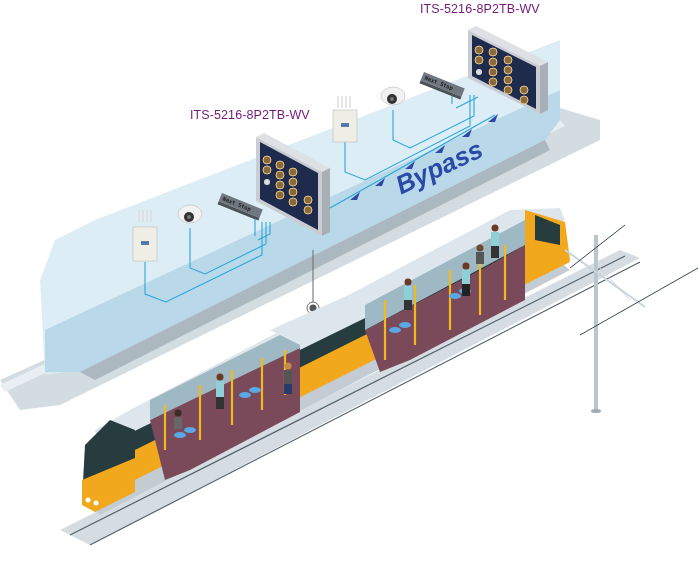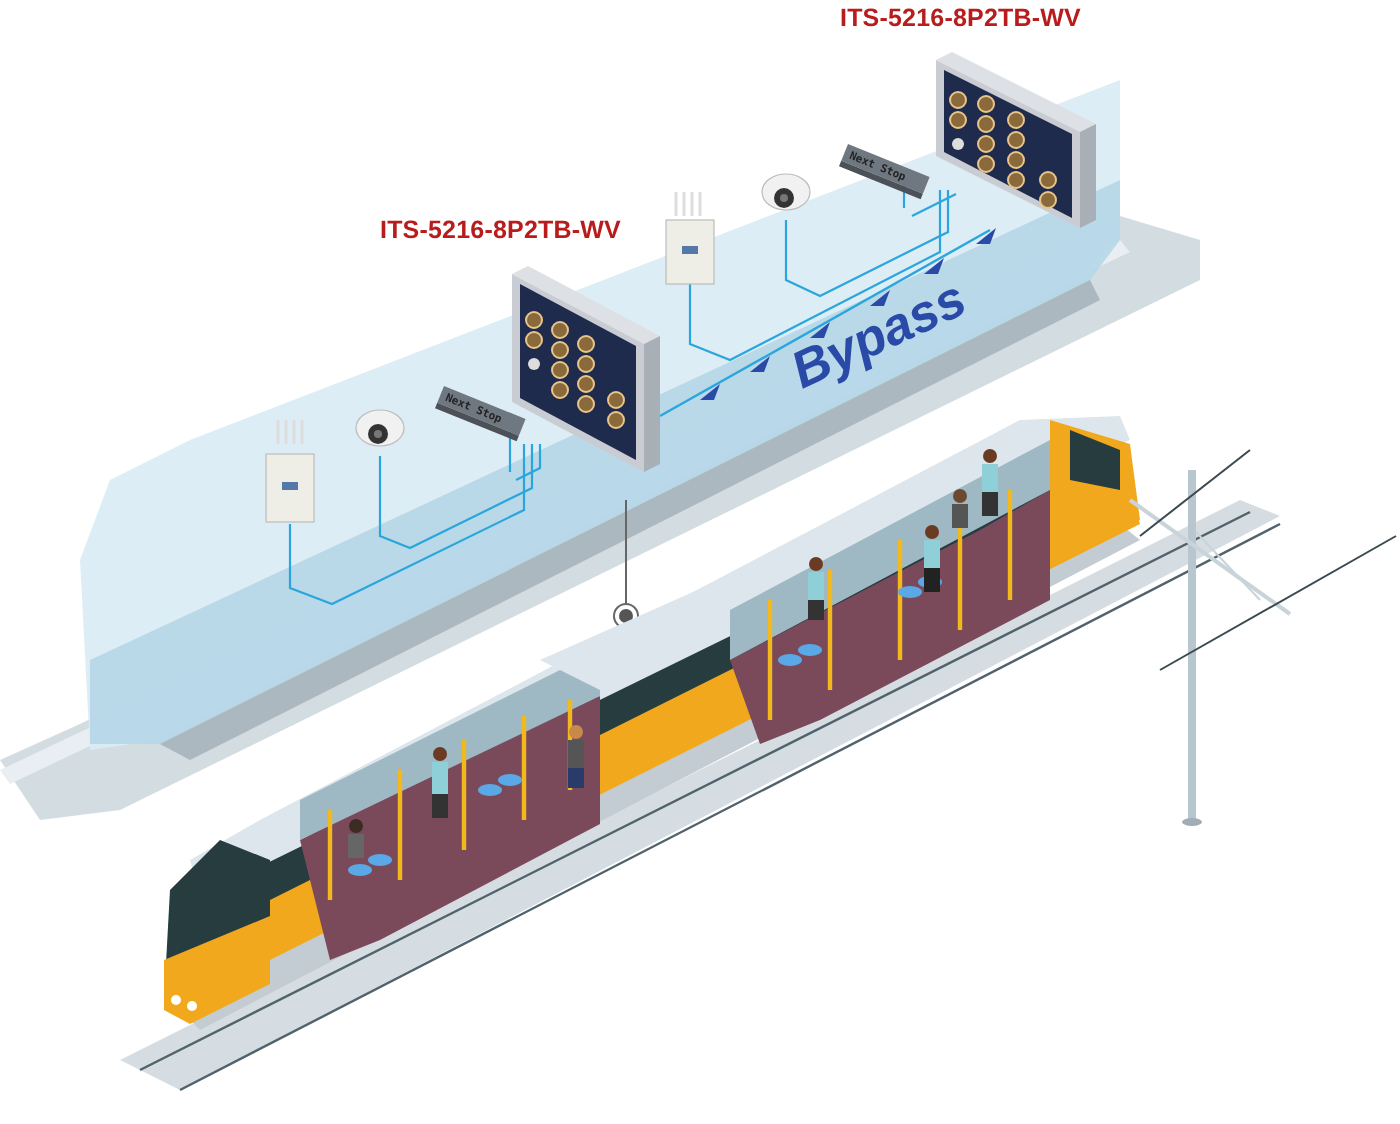--- a/index.html
+++ b/index.html
@@ -1,18 +1,18 @@
 <!DOCTYPE html>
 <html><head>
 <meta charset="utf-8">
 <style>
   html,body{margin:0;padding:0;background:#ffffff;}
   #stage{position:relative;width:700px;height:562px;overflow:hidden;background:#fff;font-family:"Liberation Sans",sans-serif;}
   svg{position:absolute;left:0;top:0;}
-  .label{position:absolute;font-weight:bold;font-size:12.5px;color:#b91c1c;letter-spacing:0.1px;white-space:nowrap;font-family:"Liberation Sans",sans-serif;}
+  .label{position:absolute;font-weight:normal;font-size:12.5px;color:#701a75;letter-spacing:0.1px;white-space:nowrap;font-family:"Liberation Sans",sans-serif;}
   .bypass{position:absolute;font-weight:bold;font-style:italic;font-size:26px;color:#2a4aa8;transform:rotate(-25deg);transform-origin:left bottom;white-space:nowrap;font-family:"Liberation Sans",sans-serif;}
   .sign-text{font-family:"DejaVu Sans Mono",monospace;font-size:5.5px;fill:#222;font-weight:bold;}
 </style>
 </head>
 <body>
 
 <div id="stage">
 <svg width="700" height="562" viewBox="0 0 700 562">
 
   <g>

